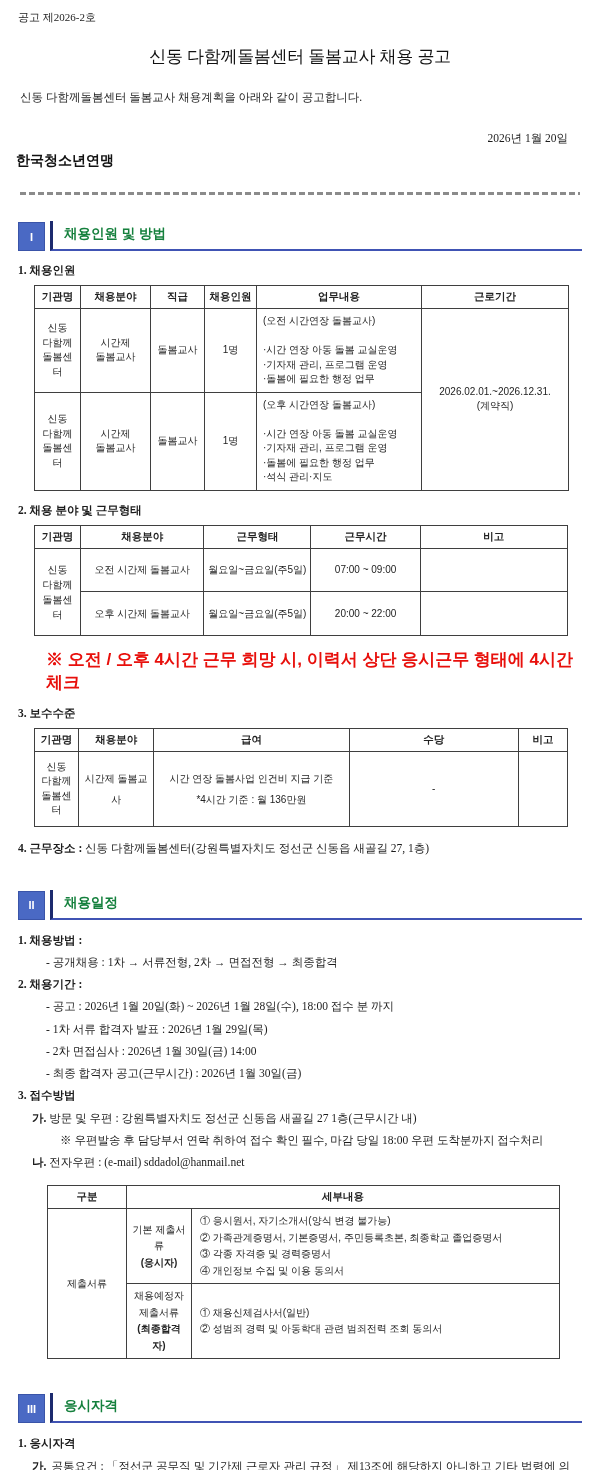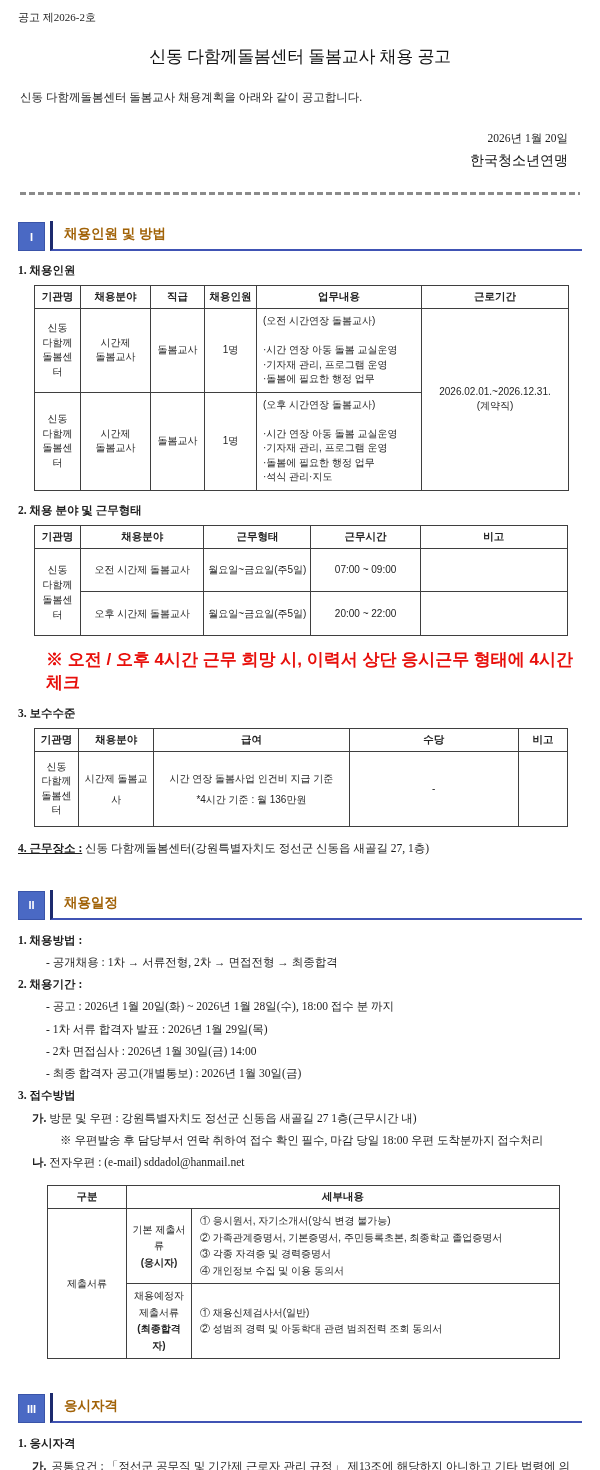--- a/index.html
+++ b/index.html
@@ -9,35 +9,35 @@
     font-family:"Liberation Serif", serif; color:#1c1c1c;
     padding:10px 16px 20px 16px; position:relative;
   }
   .notice-no { font-size:11px; margin-left:2px; }
   .title {
     font-family:"Liberation Sans", sans-serif; font-weight:normal;
     font-size:17px; text-align:center; margin-top:20px; letter-spacing:-0.3px; color:#111;
   }
   .intro { font-size:11.5px; margin:22px 0 0 4px; }
   .date-line { font-size:11.5px; text-align:right; margin:26px 16px 0 0; }
-  .org-line { font-family:"Liberation Sans", sans-serif; font-weight:normal; font-size:14px; text-align:right; margin:6px 16px 0 0; color:#111; }
+  .org-line { font-family:"Liberation Sans", sans-serif; font-weight:bold; font-size:14px; text-align:left; margin:6px 16px 0 0; color:#111; }
   .sep { height:3px; margin:22px 4px 24px 4px;
     background:repeating-linear-gradient(90deg,#8b8b8b 0 6px,transparent 6px 9px); }
 
   .sec-header { display:flex; align-items:stretch; margin:26px 2px 12px 2px; }
   .sec-num {
     width:27px; min-height:23px; background:#4a69c4; border:1px solid #3a54a8;
     color:#fff; font-family:"Liberation Sans", sans-serif; font-weight:bold; font-size:11px;
     display:flex; align-items:center; justify-content:center; flex:none; margin-top:1px;
   }
   .sec-titlewrap {
     flex:1; margin-left:5px; border-left:3px solid #1d2a6e; border-bottom:2px solid #4053b4;
     padding:3px 0 6px 11px;
   }
-  .sec-title { font-family:"Liberation Sans", sans-serif; font-weight:bold; font-size:13.5px; color:#a16207; }
+  .sec-title { font-family:"Liberation Sans", sans-serif; font-weight:bold; font-size:13.5px; color:#15803d; }
 
   .sub { font-weight:bold; font-size:11.5px; margin:12px 0 7px 2px; }
   .pre { white-space:pre-line; }
 
   table { border-collapse:collapse; table-layout:fixed; font-family:"Liberation Sans", sans-serif; font-size:10px; color:#222;padding-left:26px; }
   .tbl th, .tbl td { border:1px solid #3f3f3f; text-align:center; vertical-align:middle; padding:4px 4px; }
   .tbl th { font-weight:bold; font-size:10.5px; }
   .tbl { border-top:1.5px solid #3f3f3f; }
   .t1 { margin-left:18px; width:534px; }
   .t1 td { line-height:1.45; }
@@ -46,21 +46,21 @@
   .t2 td { padding:13px 4px; line-height:1.5; }
   .t3 { margin-left:18px; width:534px; }
   .t3 td { padding:8px 4px; line-height:2.1; }
   .t4 { margin-left:31px; width:512px; }
   .t4 td { line-height:1.65; padding:4px 5px; }
   .t4 .items { text-align:left; padding-left:8px; }
   .lblem { font-weight:bold; white-space:pre-line; }
 
   .rednote { color:#e8100c; font-family:"Liberation Sans", sans-serif; font-weight:bold; font-size:17px; margin:12px 0 4px 30px; }
   .place-line { font-size:11.5px; margin:14px 0 0 2px; }
-  .place-line .lbl { font-weight:bold;text-decoration:underline; }
+  .place-line .lbl { font-weight:bold; }
 
   .line { font-size:11.5px; margin:5px 14px 5px 2px; line-height:1.5; }
   .line .lbl { font-weight:bold; }
   .bold-line { font-weight:bold; }
   .ind1 { margin-left:16px; }
   .ind2 { margin-left:30px; }
   .ind3 { margin-left:44px; }
   .flexline { display:flex; }
   .flexline .lbl { flex:none; margin-right:5px; }
   .flexline .txt { flex:1; text-align:justify; }
@@ -216,21 +216,21 @@
     <span class="sec-title">채용일정</span>
   </div>
 </div>
 
 <div class="line bold-line">1. 채용방법 :</div>
 <div class="line ind2">- 공개채용 : 1차 → 서류전형, 2차 → 면접전형 → 최종합격</div>
 <div class="line bold-line">2. 채용기간 :</div>
 <div class="line ind2">- 공고 : 2026년 1월 20일(화) ~ 2026년 1월 28일(수), 18:00 접수 분 까지</div>
 <div class="line ind2">- 1차 서류 합격자 발표 : 2026년 1월 29일(목)</div>
 <div class="line ind2">- 2차 면접심사 : 2026년 1월 30일(금) 14:00</div>
-<div class="line ind2">- 최종 합격자 공고(개별통보) : 2026년 1월 30일(금)</div>
+<div class="line ind2">- 최종 합격자 공고(근무시간) : 2026년 1월 30일(금)</div>
 <div class="line bold-line">3. 접수방법</div>
 <div class="line ind1">
   <span class="lbl">가.</span>
   <span>방문 및 우편 : 강원특별자치도 정선군 신동읍 새골길 27 1층(근무시간 내)</span>
 </div>
 <div class="line ind3">※ 우편발송 후 담당부서 연락 취하여 접수 확인 필수, 마감 당일 18:00 우편 도착분까지 접수처리</div>
 <div class="line ind1">
   <span class="lbl">나.</span>
   <span>전자우편 : (e-mail) sddadol@hanmail.net</span>
 </div>

